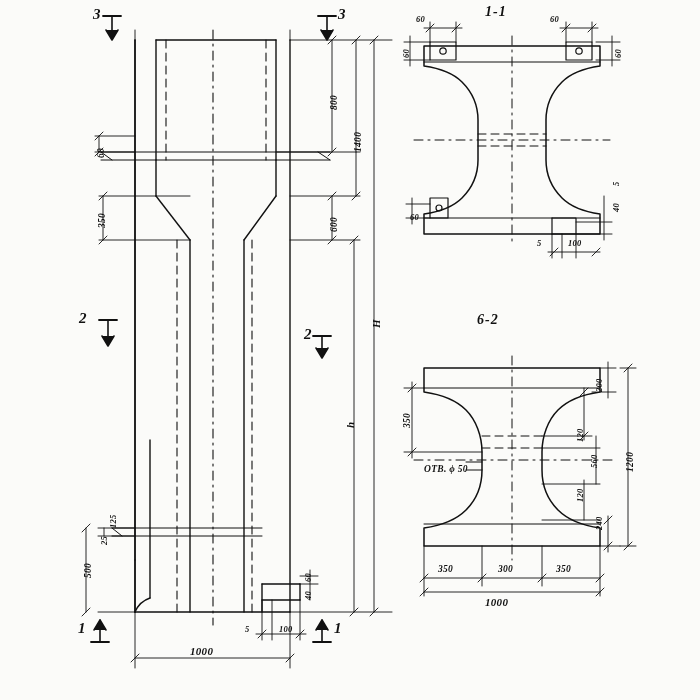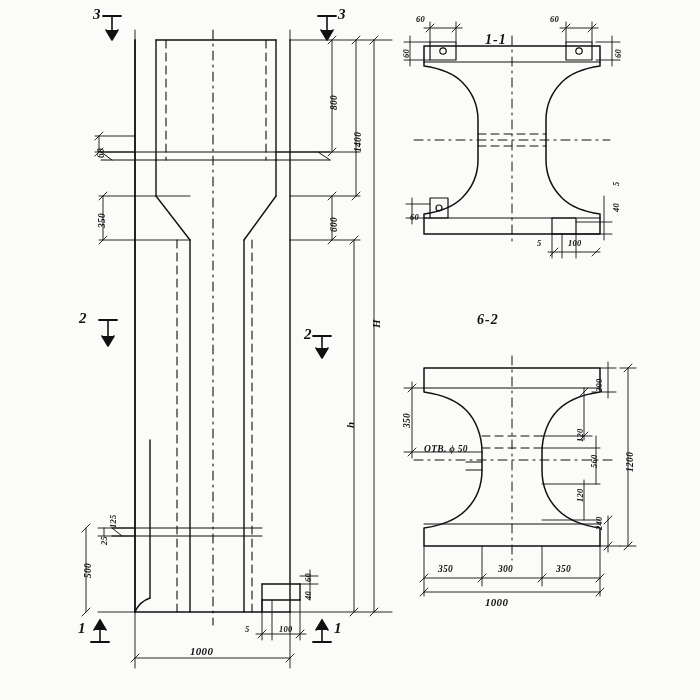--- a/index.html
+++ b/index.html
@@ -361,21 +361,21 @@
   <div class="lbl rot90" style="left:344px; top:428px;">h</div>
   <div class="lbl small rot90" style="left:83px;  top:578px;">500</div>
   <div class="lbl tiny rot90" style="left:99px;  top:545px;">25</div>
   <div class="lbl tiny rot90" style="left:108px; top:528px;">125</div>
   <div class="lbl tiny rot90" style="left:303px; top:582px;">60</div>
   <div class="lbl tiny rot90" style="left:303px; top:600px;">40</div>
   <div class="lbl tiny" style="left:245px; top:624px;">5</div>
   <div class="lbl tiny" style="left:279px; top:624px;">100</div>
   <div class="lbl" style="left:190px; top:645px;">1000</div>
 
-  <div class="lbl title" style="left:485px; top:4px;margin-top:28px;">1-1</div>
+  <div class="lbl title" style="left:485px; top:4px;">1-1</div>
   <div class="lbl tiny" style="left:416px; top:14px;">60</div>
   <div class="lbl tiny" style="left:550px; top:14px;">60</div>
   <div class="lbl tiny rot90" style="left:401px; top:58px;">60</div>
   <div class="lbl tiny rot90" style="left:613px; top:58px;">60</div>
   <div class="lbl tiny" style="left:410px; top:212px;">60</div>
   <div class="lbl tiny rot90" style="left:611px; top:186px;">5</div>
   <div class="lbl tiny rot90" style="left:611px; top:212px;">40</div>
   <div class="lbl tiny" style="left:537px; top:238px;">5</div>
   <div class="lbl tiny" style="left:568px; top:238px;">100</div>
 
@@ -384,15 +384,15 @@
   <div class="lbl tiny rot90" style="left:594px; top:392px;">200</div>
   <div class="lbl tiny rot90" style="left:575px; top:442px;">120</div>
   <div class="lbl tiny rot90" style="left:589px; top:468px;">560</div>
   <div class="lbl small rot90" style="left:625px; top:472px;">1200</div>
   <div class="lbl tiny rot90" style="left:575px; top:502px;">120</div>
   <div class="lbl tiny rot90" style="left:594px; top:530px;">240</div>
   <div class="lbl small" style="left:438px; top:564px;">350</div>
   <div class="lbl small" style="left:498px; top:564px;">300</div>
   <div class="lbl small" style="left:556px; top:564px;">350</div>
   <div class="lbl" style="left:485px; top:596px;">1000</div>
-  <div class="lbl small" style="left:424px; top:444px;">OTB. ϕ 50</div>
+  <div class="lbl small" style="left:424px; top:464px;">OTB. ϕ 50</div>
 
 </div>
 
 </body></html>

